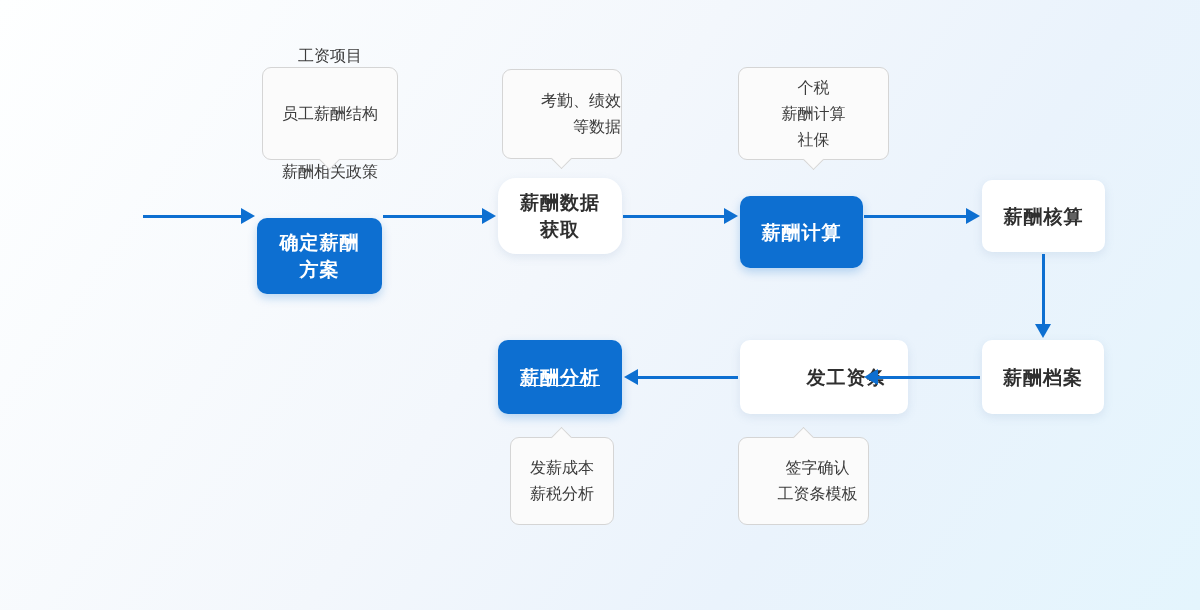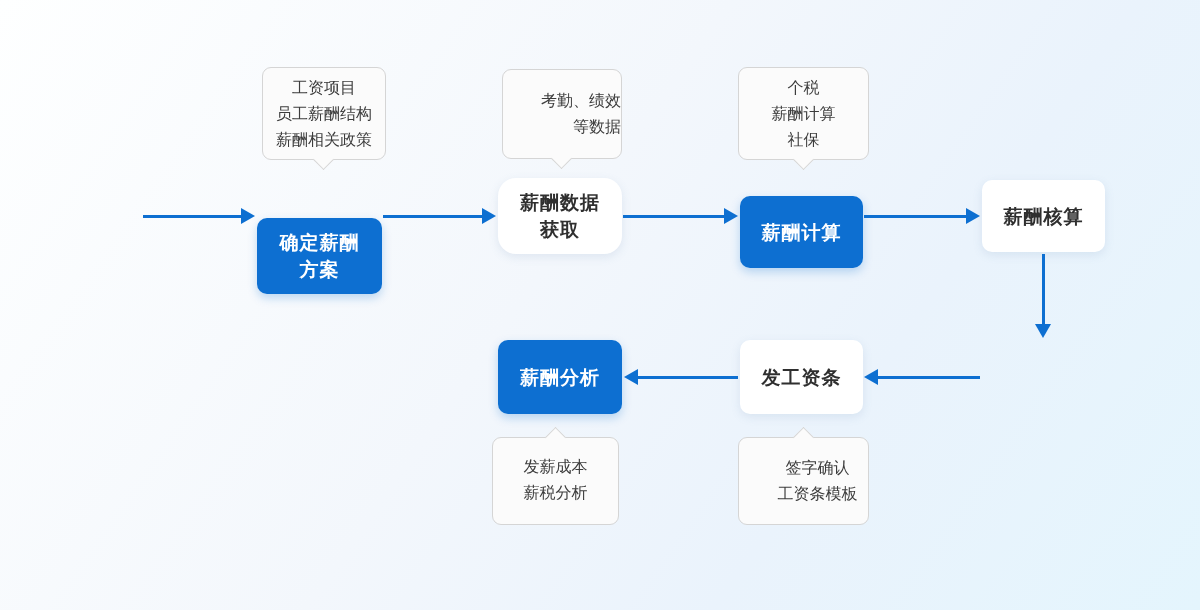--- a/index.html
+++ b/index.html
@@ -75,34 +75,34 @@
   .arrow.vertical .shaft{width:3px;height:auto;flex:1;}
   .head-right{width:0;height:0;border-top:8px solid transparent;border-bottom:8px solid transparent;border-left:14px solid var(--accent-blue);}
   .head-left{width:0;height:0;border-top:8px solid transparent;border-bottom:8px solid transparent;border-right:14px solid var(--accent-blue);}
   .head-down{width:0;height:0;border-left:8px solid transparent;border-right:8px solid transparent;border-top:14px solid var(--accent-blue);}
 </style>
 </head>
 <body>
 
 <div class="canvas">
 
-  <div class="callout" style="left:262px;top:67px;width:124px;height:93px;">
+  <div class="callout" style="left:262px;top:67px;width:136px;height:93px;gap:32px;">
     <div>工资项目</div>
     <div>员工薪酬结构</div>
     <div>薪酬相关政策</div>
     <span class="tail down"></span>
   </div>
 
   <div class="callout" style="left:502px;top:69px;width:120px;height:90px;align-items:flex-end;">
     <div>考勤、绩效</div>
     <div>等数据</div>
     <span class="tail down"></span>
   </div>
 
-  <div class="callout" style="left:738px;top:67px;width:131px;height:93px;">
+  <div class="callout" style="left:738px;top:67px;width:151px;height:93px;">
     <div>个税</div>
     <div>薪酬计算</div>
     <div>社保</div>
     <span class="tail down"></span>
   </div>
 
   <div class="node blue" style="left:257px;top:178px;width:125px;height:76px;margin-top:40px;">
     <div>确定薪酬</div>
     <div>方案</div>
   </div>
@@ -113,30 +113,33 @@
   </div>
 
   <div class="node blue" style="left:740px;top:196px;width:123px;height:72px;">
     <div>薪酬计算</div>
   </div>
 
   <div class="node white" style="left:982px;top:180px;width:123px;height:72px;align-items:center;">
     <div>薪酬核算</div>
   </div>
 
-  <div class="node blue" style="left:498px;top:340px;width:124px;height:74px;">
+  <div class="node blue" style="left:498px;top:340px;width:124px;height:74px;text-decoration:underline;">
     <div>薪酬分析</div>
   </div>
 
-  <div class="node white" style="left:740px;top:340px;width:123px;height:74px;">
+  <div class="node white" style="left:740px;top:340px;width:123px;height:74px;padding-left:45px;">
     <div>发工资条</div>
   </div>
 
+  <div class="node white" style="left:982px;top:340px;width:122px;height:74px;">
+    <div>薪酬档案</div>
+  </div>
 
-  <div class="callout" style="left:492px;top:437px;width:127px;height:88px;font-family:Liberation Mono, monospace;">
+  <div class="callout" style="left:510px;top:437px;width:104px;height:88px;">
     <div>发薪成本</div>
     <div>薪税分析</div>
     <span class="tail up"></span>
   </div>
 
   <div class="callout" style="left:738px;top:437px;width:131px;height:88px;padding-left:28px;">
     <div>签字确认</div>
     <div>工资条模板</div>
     <span class="tail up"></span>
   </div>

